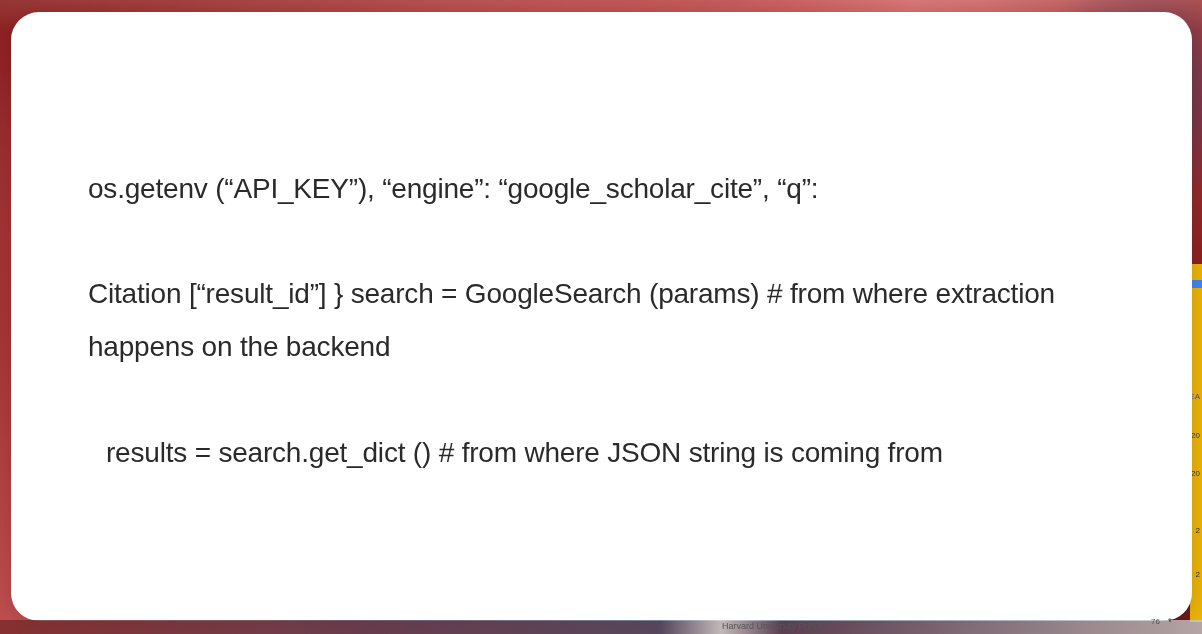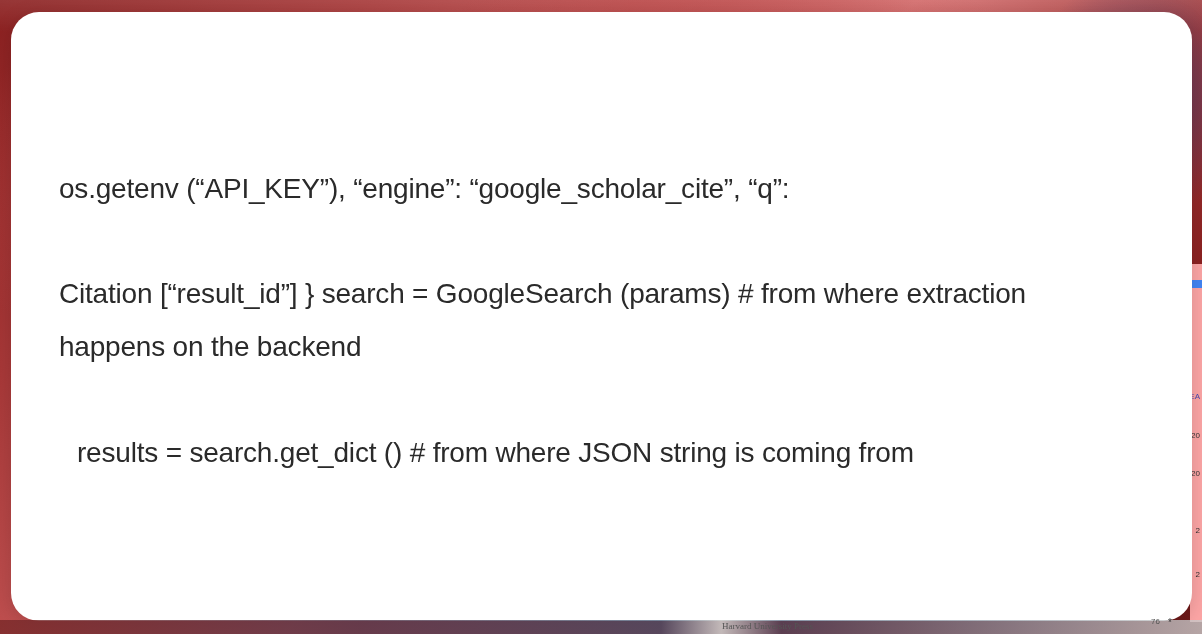--- a/index.html
+++ b/index.html
@@ -38,21 +38,21 @@
       rgba(200,200,200,0.9) 60%,
       rgba(60,80,110,0.6) 65%,
       rgba(200,200,200,0.8) 100%);
   }
   .right-panel {
     position: absolute;
     right: 0;
     top: 264px;
     width: 12px;
     bottom: 12px;
-    background: #fca5a5;
+    background: #eab308;
     font-size: 8px;
     color: #333;
     overflow: hidden;
   }
   .right-panel div {
     position: absolute;
     right: 2px;
     white-space: nowrap;
     font-family: Arial, sans-serif;
   }
@@ -68,41 +68,41 @@
     position: absolute;
     left: 11px;
     top: 12px;
     width: 1181px;
     height: 609px;
     background: #ffffff;
     border-radius: 28px;
     box-shadow: 0 4px 20px rgba(0,0,0,0.15);
   }
   .content {
-    padding: 150px 100px 60px 48px;
+    padding: 150px 100px 60px 77px;
   }
   .para {
     font-size: 28px;
     line-height: 1.9;
     color: #2a2a2a;
     font-weight: 400;
     margin-bottom: 52px;
     letter-spacing: -0.2px;
   }
   .para:last-child {
     margin-bottom: 0;
     margin-left: 18px;
   }
   .hup {
     position: absolute;
     left: 722px;
     bottom: 3px;
     font-size: 9px;
     color: #555;
-    font-family: Liberation Serif, serif;
+    font-family: Liberation Sans, sans-serif;
   }
   .star {
     position: absolute;
     right: 30px;
     bottom: 6px;
     font-size: 10px;
     color: #333;
   }
   .num76 {
     position: absolute;

